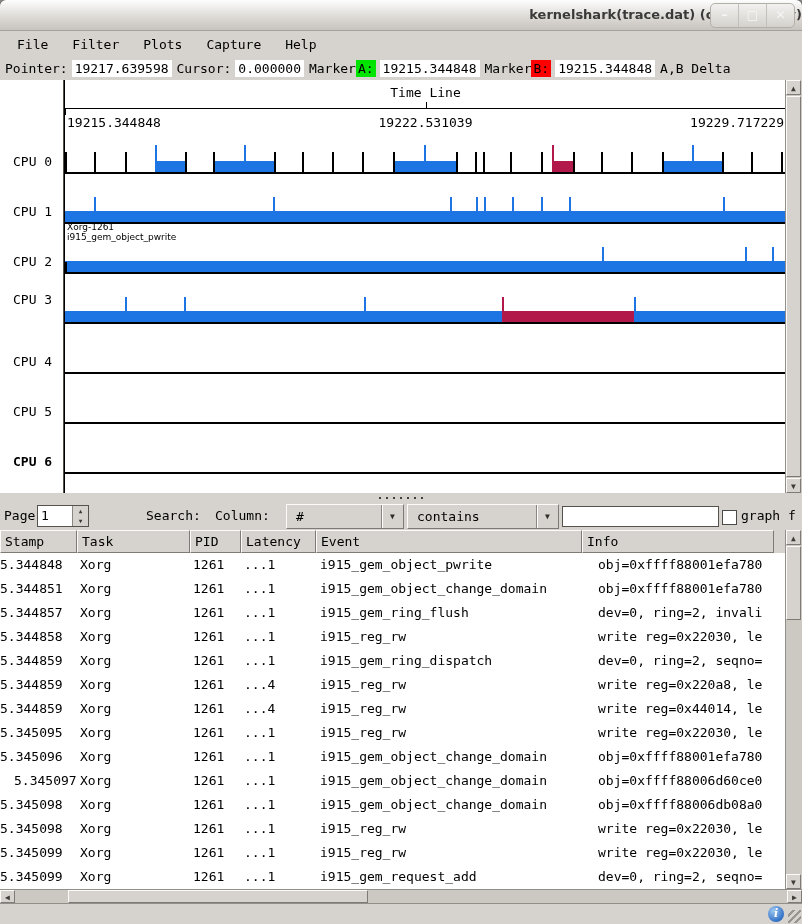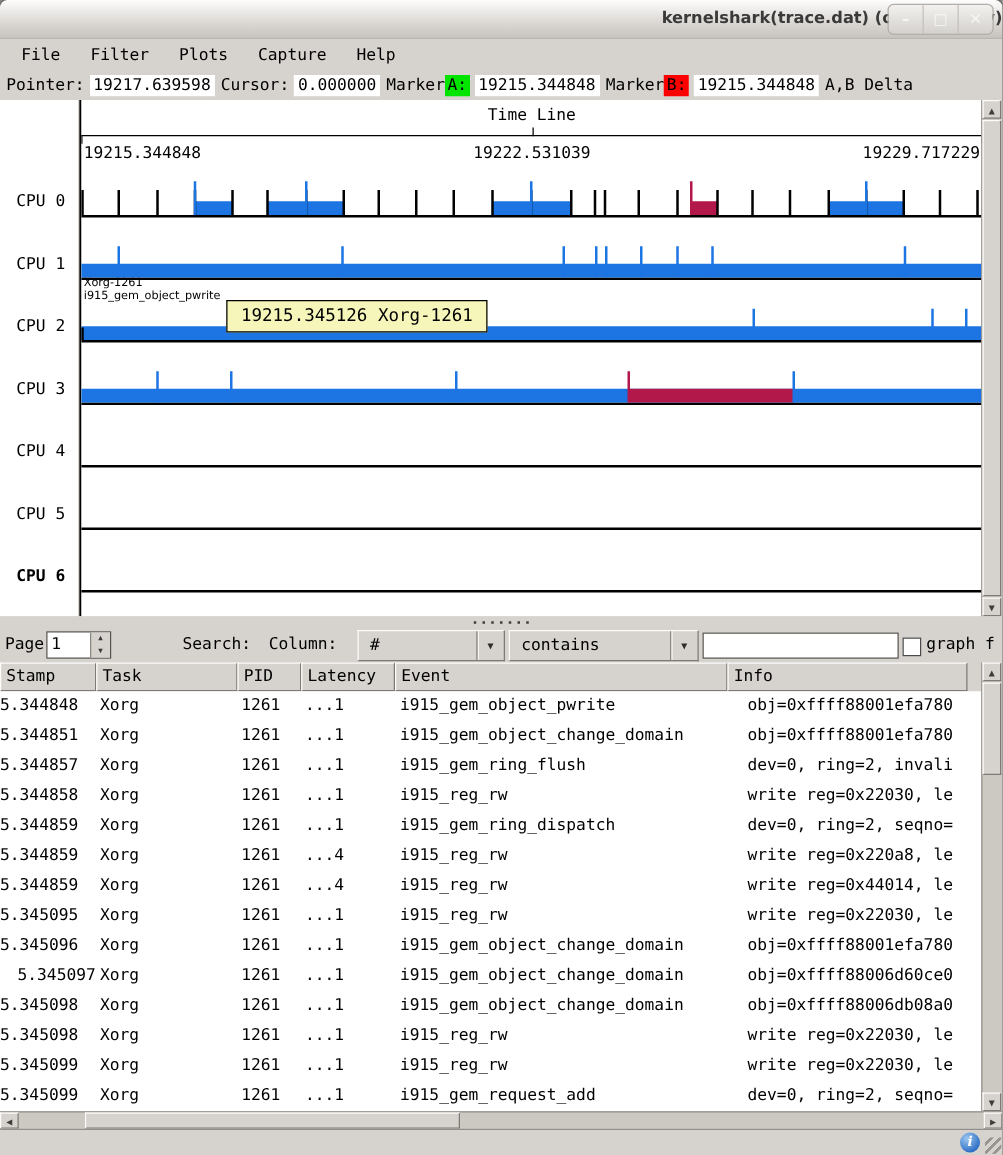--- a/index.html
+++ b/index.html
@@ -127,37 +127,36 @@
     <span class="mkey" id="mkey-b" style="background: rgb(255, 0, 0);">B:</span>
     <span class="valbox" style="margin-left:4px;">19215.344848</span>
     <span class="lbl">A,B Delta</span>
   </div>
 
   <div class="graph-panel">
     <div class="graph-cpu-labels">
         <div class="cpu-label" style="top: 74px;">CPU 0</div>
         <div class="cpu-label" style="top: 124px;">CPU 1</div>
         <div class="cpu-label" style="top: 174px;">CPU 2</div>
-        <div class="cpu-label" style="top: 224px;">CPU 3</div>
+        <div class="cpu-label" style="top: 212px;">CPU 3</div>
         <div class="cpu-label" style="top: 274px;">CPU 4</div>
         <div class="cpu-label" style="top: 324px;">CPU 5</div>
         <div class="cpu-label" style="top: 374px; font-weight: bold;">CPU 6</div>
       </div>
     <div class="graph-canvas">
       <div class="tl-title">Time Line</div>
       <div class="time-axis"></div>
       <div class="axis-tick" style="left:0;top:28px;"></div>
       <div class="axis-tick" style="left:50%;top:22px;"></div>
       <div class="axis-tick" style="right:0;top:28px;"></div>
       <div class="axis-label" style="left:2px;">19215.344848</div>
       <div class="axis-label" style="left:50%;transform:translateX(-50%);">19222.531039</div>
       <div class="axis-label" style="right:2px;">19229.717229</div>
       <div class="hover-task" style="top:142px;">Xorg-1261</div>
       <div class="hover-event" style="top:152px;">i915_gem_object_pwrite</div>
-      <div class="tooltip" id="tl-tooltip" style="background: rgb(246, 246, 186);">19215.345126 Xorg-1261</div>
     <div class="cpu-baseline" style="top: 92px;"></div>
         <div class="cpu-bar" style="left: 12.6%; width: 4.2%; top: 81px; background: rgb(28, 117, 227);"></div>
         <div class="cpu-bar" style="left: 20.7%; width: 8.4%; top: 81px; background: rgb(28, 117, 227);"></div>
         <div class="cpu-bar" style="left: 45.7%; width: 8.6%; top: 81px; background: rgb(28, 117, 227);"></div>
         <div class="cpu-bar" style="left: 67.7%; width: 2.9%; top: 81px; background: rgb(178, 24, 74);"></div>
         <div class="cpu-bar" style="left: 82.9%; width: 8.3%; top: 81px; background: rgb(28, 117, 227);"></div>
         <div class="cpu-tick" style="left: calc(0.1% - 1px); top: 72px; height: 20px; background: rgb(0, 0, 0);"></div>
         <div class="cpu-tick" style="left: calc(4.2% - 1px); top: 72px; height: 20px; background: rgb(0, 0, 0);"></div>
         <div class="cpu-tick" style="left: calc(8.4% - 1px); top: 72px; height: 20px; background: rgb(0, 0, 0);"></div>
         <div class="cpu-tick" style="left: calc(12.6% - 1px); top: 72px; height: 20px; background: rgb(0, 0, 0);"></div>

